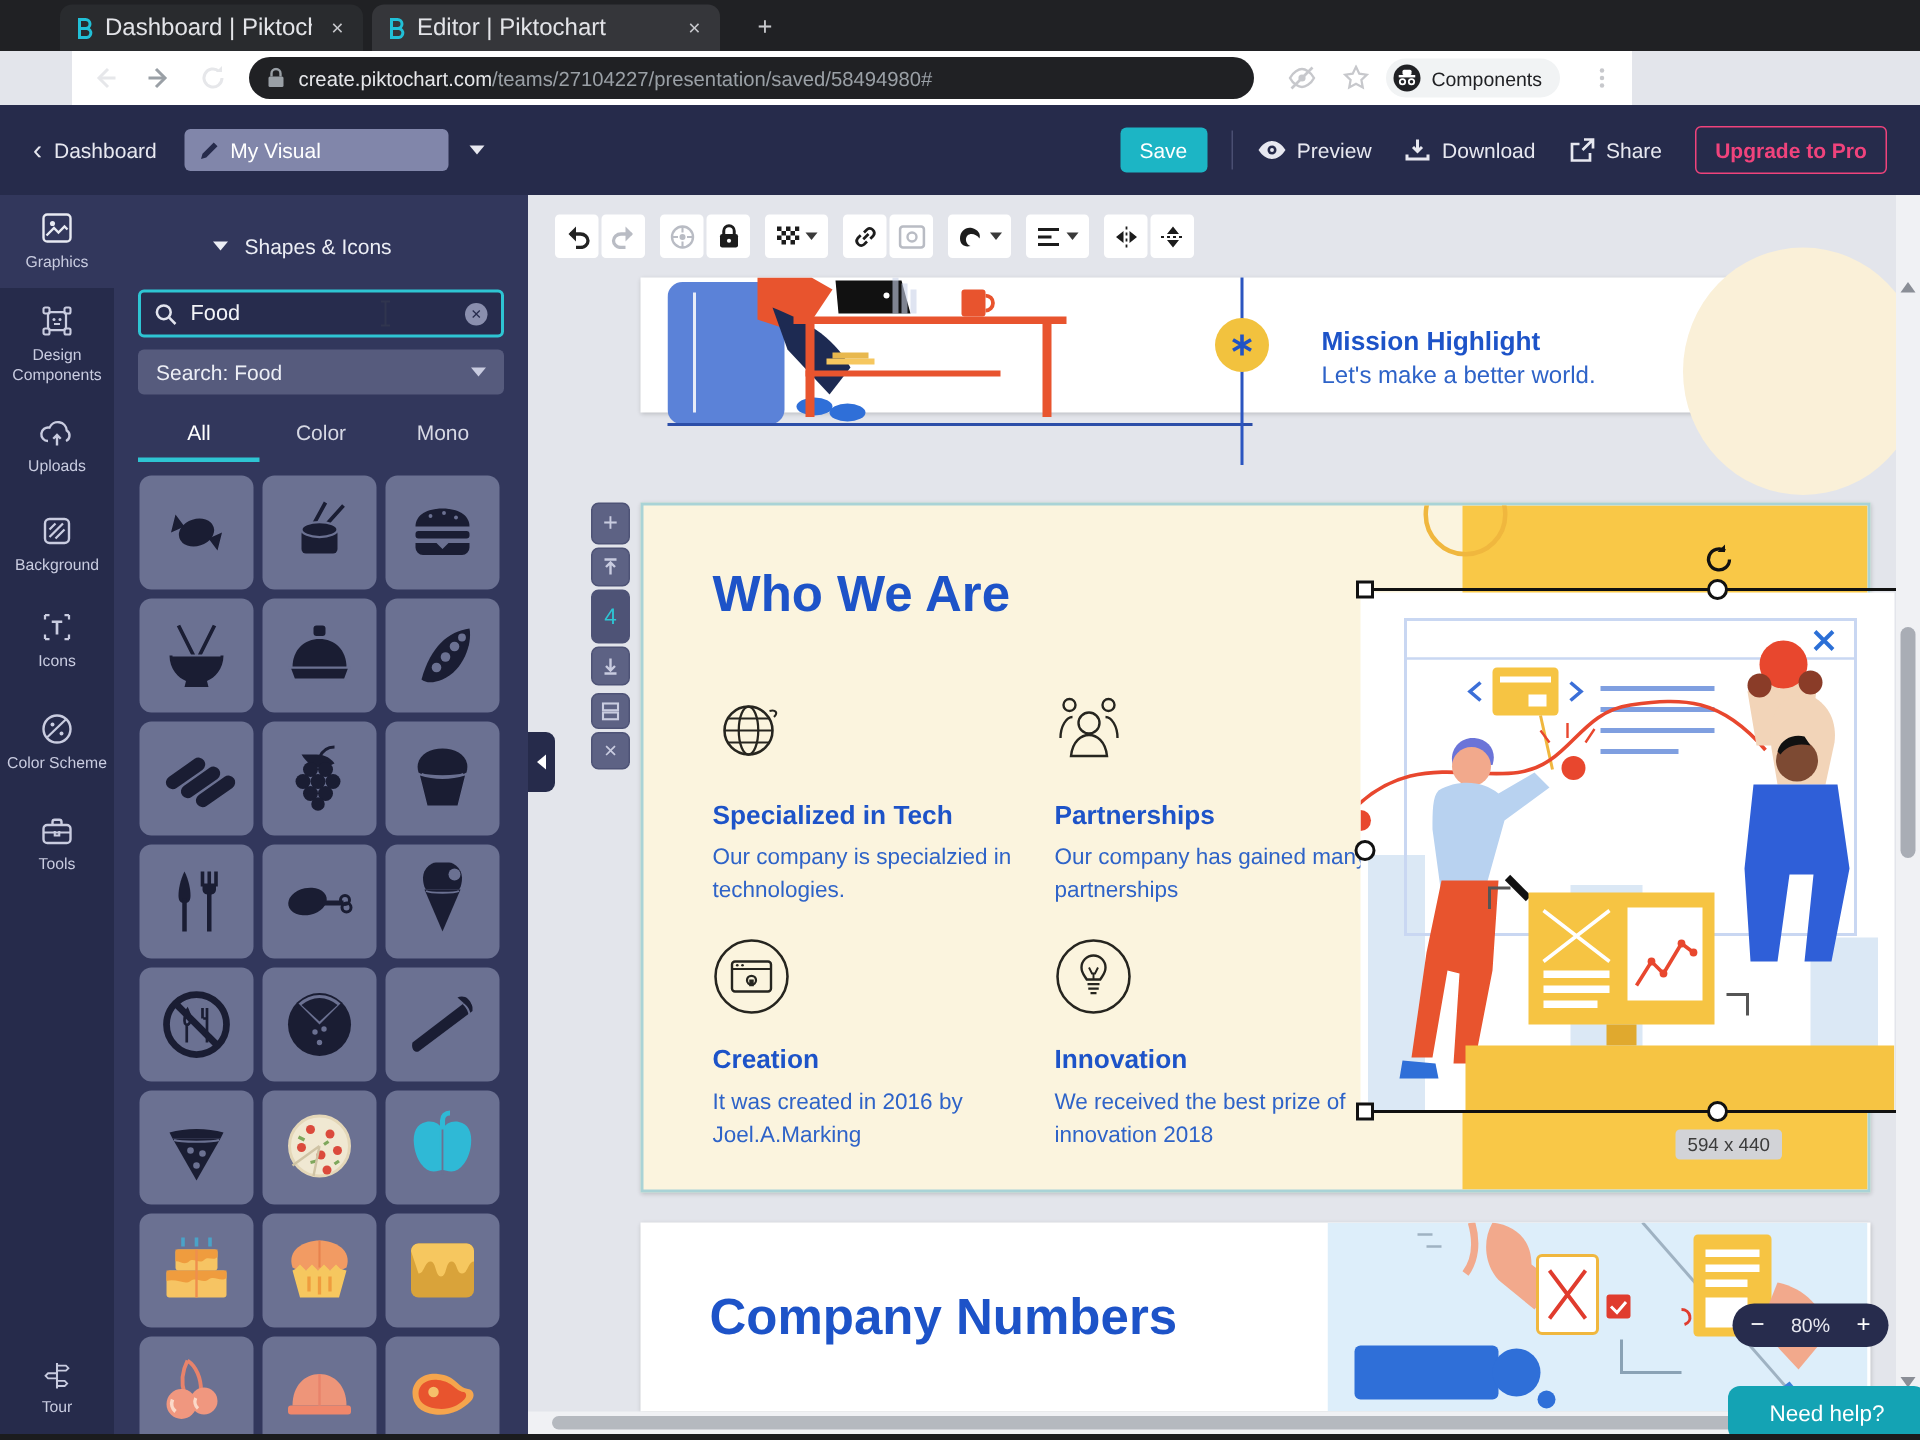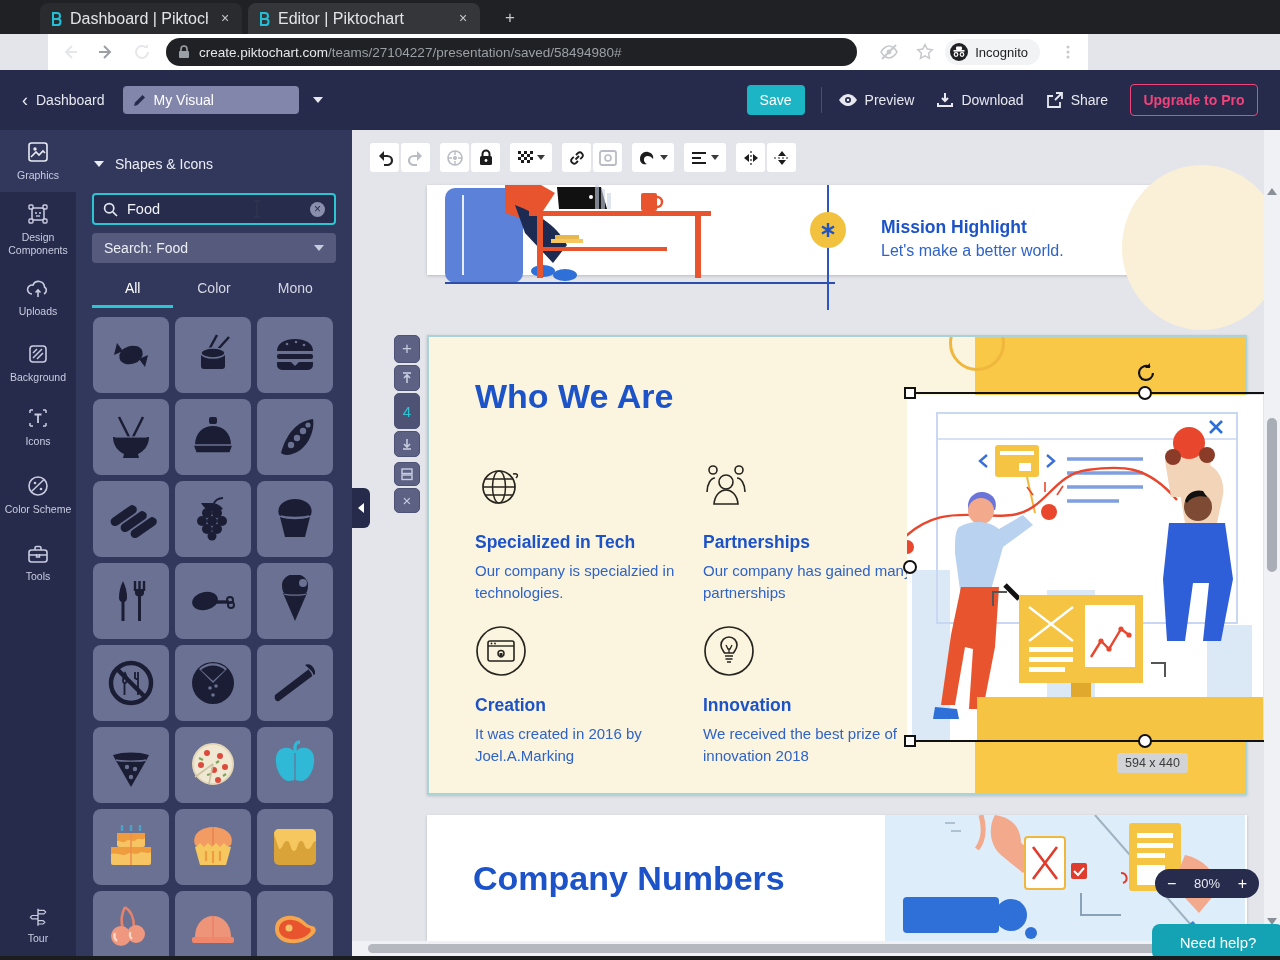--- a/index.html
+++ b/index.html
@@ -39,21 +39,21 @@
   .upgrade-btn { background:transparent; border:1.5px solid #f0437c; color:#f0437c; font-size:14px; font-weight:bold; border-radius:4px; width:128px; height:32px; }
 
   
   .sidebar { position:absolute; left:0; top:130px; width:76px; height:830px; background:#262b4b; }
   .side-item { width:76px; display:flex; flex-direction:column; align-items:center; justify-content:center; padding:9px 2px; color:#c9cce0; font-size:10.5px; text-align:center; line-height:1.2; }
   .side-item.active { background:#32375c; }
   .side-item svg { margin-bottom:5px; }
   .tour-item { position:absolute; left:0; bottom:6px; }
 
   
-  .panel { position:absolute; left:76px; top:130px; width:276px; height:830px; background:#32375c; overflow:hidden; }
+  .panel { position:absolute; left:76px; top:130px; width:276px; height:830px; background:#32375c; overflow:hidden;padding-left:48px; }
   .panel-head { display:flex; align-items:center; color:#eceef5; font-size:14px; margin:26px 0 0 18px; }
   .panel-head .tri { width:0; height:0; border-left:5px solid transparent; border-right:5px solid transparent; border-top:6px solid #eceef5; margin-right:11px; }
   .search-box { position:absolute; left:16px; top:63px; width:244px; height:32px; background:#272c4d; border:2px solid #2ec5d3; border-radius:4px; display:flex; align-items:center; padding:0 9px; }
   .search-box .q { color:#f2f3f7; font-size:14.5px; margin-left:9px; flex:1; }
   .search-clear { width:15px; height:15px; border-radius:50%; background:#8a8fae; color:#272c4d; font-size:12px; line-height:14px; text-align:center; }
   .filter-dd { position:absolute; left:16px; top:103px; width:244px; height:30px; background:#565b7d; border-radius:4px; display:flex; align-items:center; padding:0 12px; color:#eceef5; font-size:14px; }
   .filter-dd .tri { margin-left:auto; width:0; height:0; border-left:5px solid transparent; border-right:5px solid transparent; border-top:6px solid #c9cce0; }
   .ptabs { position:absolute; left:16px; top:142px; width:244px; display:flex; }
   .ptab { flex:1; text-align:center; color:#d6d8e4; font-size:14px; padding:8px 0 9px; border-bottom:3px solid transparent; }
   .ptab.active { color:#fff; border-bottom-color:#2ec5d3; }
@@ -161,21 +161,21 @@
         </svg>
     </div>
     <div class="incog">
       <svg width="20" height="20" viewBox="0 0 20 20">
           <circle cx="10" cy="10" r="9" fill="#202124"></circle>
           <rect x="7" y="4.5" width="6" height="3.5" rx="1" fill="#fff"></rect>
           <rect x="4.5" y="8" width="11" height="1.6" fill="#fff"></rect>
           <circle cx="7" cy="12.5" r="1.8" fill="none" stroke="#fff" stroke-width="1.2"></circle>
           <circle cx="13" cy="12.5" r="1.8" fill="none" stroke="#fff" stroke-width="1.2"></circle>
         </svg>
-      <span>Incognito</span>
+      <span>Components</span>
     </div>
     <div class="navbtn" style="margin-right:6px;">
       <svg width="16" height="16" viewBox="0 0 16 16">
           <circle cx="8" cy="3" r="1.5" fill="#c7c8cc"></circle>
           <circle cx="8" cy="8" r="1.5" fill="#c7c8cc"></circle>
           <circle cx="8" cy="13" r="1.5" fill="#c7c8cc"></circle>
         </svg>
     </div>
   </div>
 

